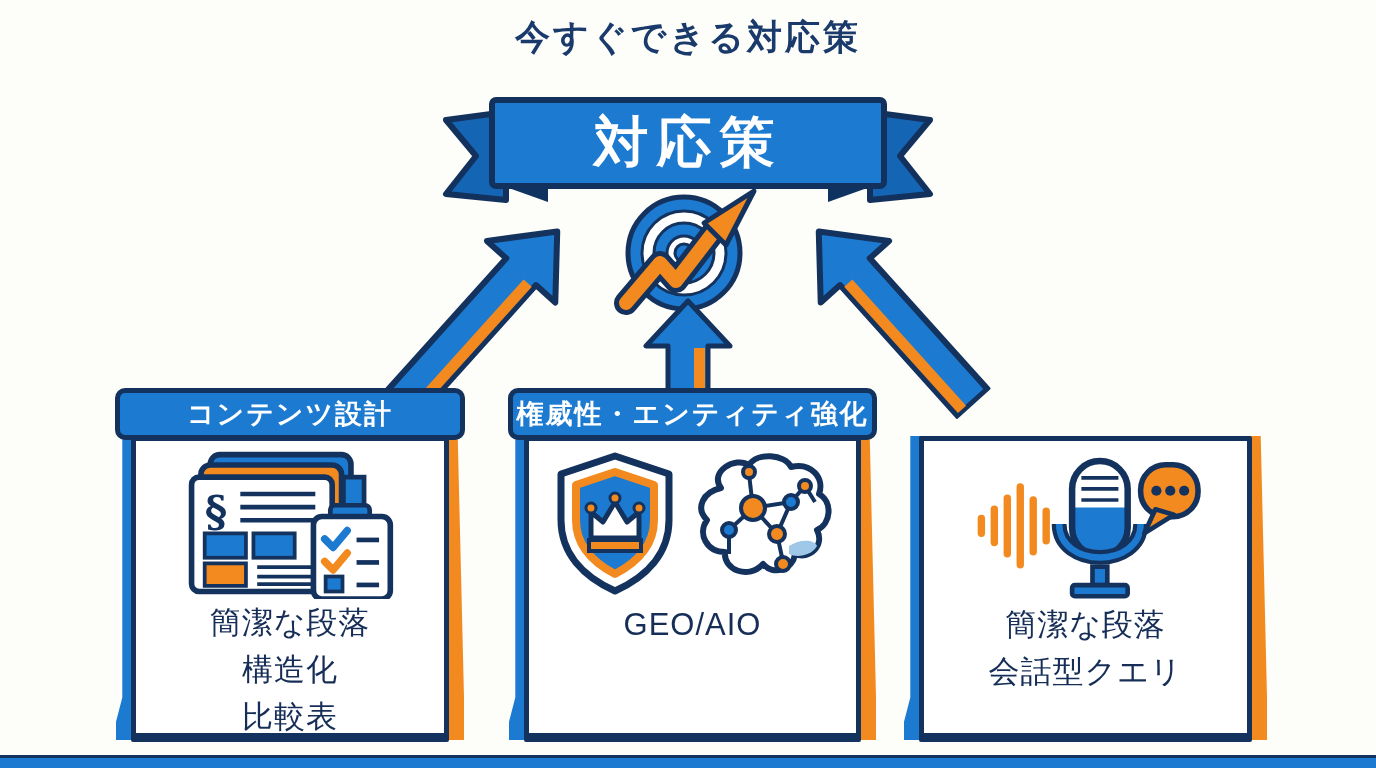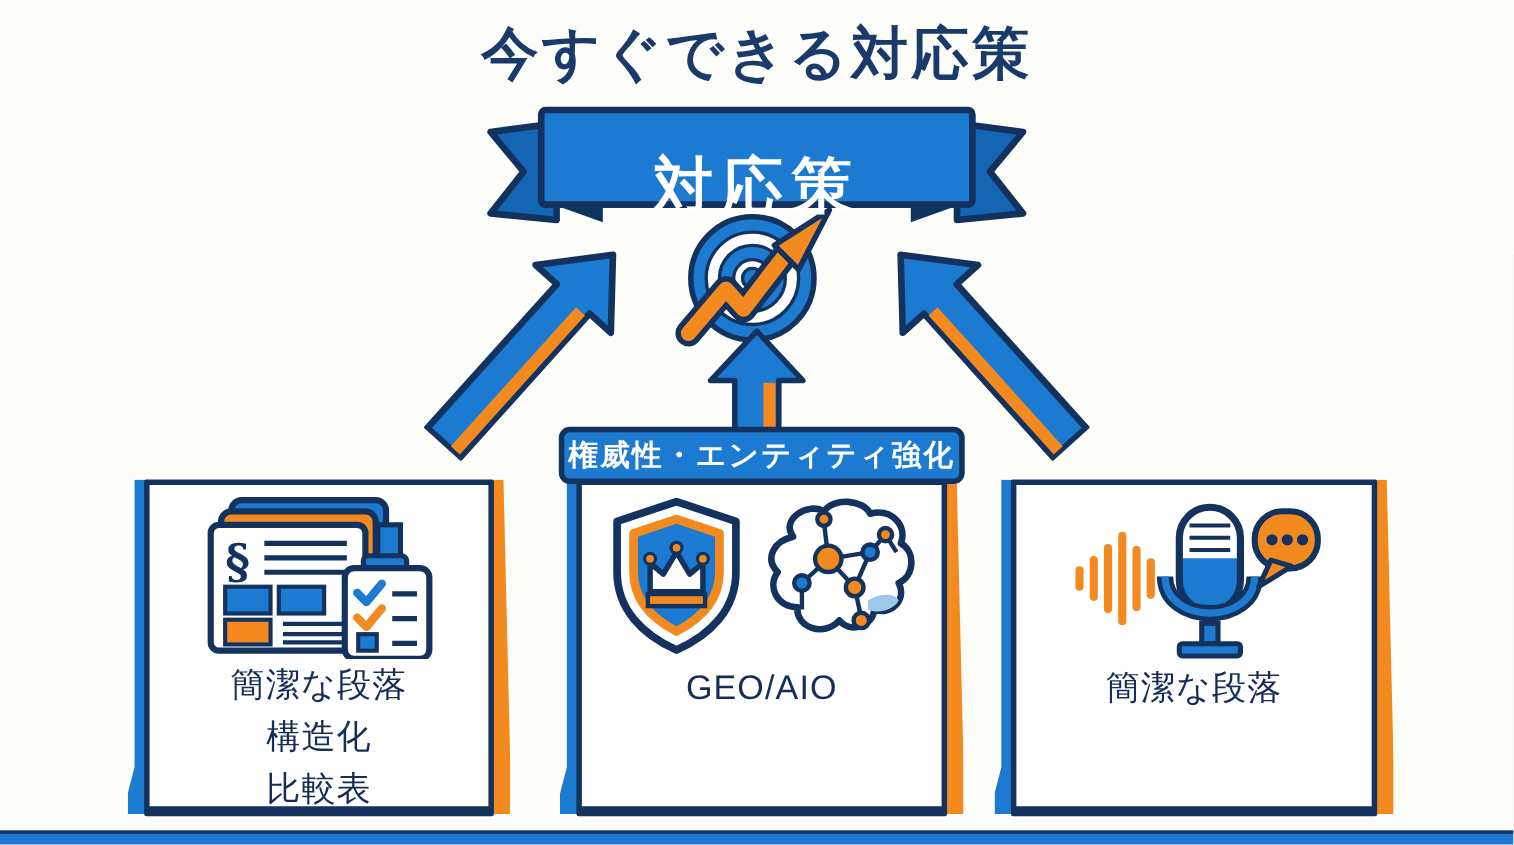--- a/index.html
+++ b/index.html
@@ -1,26 +1,26 @@
 <!DOCTYPE html>
 <html><head>
 <meta charset="utf-8">
 <style>
   * { margin:0; padding:0; box-sizing:border-box; }
   body { background:#e8e8e8; font-family:"Liberation Sans", sans-serif; }
   .stage{ position:relative; width:1376px; height:768px; background:#fdfdfa; overflow:hidden;
           font-family:"Liberation Sans", sans-serif; }
 
   .title{ position:absolute; top:14px; left:0; right:0; text-align:center;
-          font-size:52px; font-weight:bold; color:#1a3a6b; letter-spacing:3px; }
+          font-size:35px; font-weight:bold; color:#1a3a6b; letter-spacing:3px; }
 
   .ribbon{ position:absolute; left:436px; top:94px; width:504px; height:112px; z-index:5; }
   .ribbon-label{ position:absolute; left:56px; top:12px; width:392px; height:72px;
                  text-align:center; line-height:72px; font-size:55px; font-weight:bold;
-                 color:#ffffff; letter-spacing:8px;margin-top:26px; }
+                 color:#ffffff; letter-spacing:8px; }
 
   .target{ position:absolute; left:612px; top:183px; width:150px; height:135px; z-index:1; }
 
   .arrow-mid{ position:absolute; left:638px; top:298px; width:100px; height:102px; z-index:1; }
   .arrow-diag{ position:absolute; width:100px; height:236px; top:168px; z-index:1; }
   .arrow-left-pos{ left:352px; transform:rotate(42deg); transform-origin:50% 100%; }
   .arrow-right-pos{ left:924px; transform:rotate(-42deg); transform-origin:50% 100%; }
 
   .card{ position:absolute; top:388px; height:354px; z-index:2; }
   .card1{ left:115px; width:350px; }
@@ -120,20 +120,23 @@
           <line x1="186" y1="121" x2="210" y2="121" stroke="#14325e" stroke-width="5"></line>
           <rect x="153" y="136" width="18" height="16" fill="#1c7ad0" stroke="#14325e" stroke-width="4"></rect>
           <line x1="186" y1="145" x2="210" y2="145" stroke="#14325e" stroke-width="5"></line>
         </svg>
       </div>
       <div class="card-items">
         <div>簡潔な段落</div>
         <div>構造化</div>
         <div>比較表</div>
       </div>
+    </div>
+    <div class="card-header">
+      <span>コンテンツ設計</span>
     </div>
   </div>
 
   <div class="card card2">
     <div class="card-strip strip-left"></div>
     <div class="card-strip strip-right"></div>
     <div class="card-body">
       <div class="card-icon">
         <svg width="280" height="150" viewBox="0 0 280 150">
           <path d="M62,6 L116,24 V70 C116,104 93,127 62,141 C31,127 8,104 8,70 V24 Z" fill="#ffffff" stroke="#14325e" stroke-width="7" stroke-linejoin="round"></path>
@@ -200,19 +203,20 @@
           <rect x="110" y="146" width="60" height="12" rx="3" fill="#1c7ad0" stroke="#14325e" stroke-width="5"></rect>
           <rect x="184" y="16" width="62" height="56" rx="27" fill="#f28a1f" stroke="#14325e" stroke-width="6"></rect>
           <path d="M200,64 L188,90 L220,70 Z" fill="#f28a1f" stroke="#14325e" stroke-width="5" stroke-linejoin="round"></path>
           <circle cx="201" cy="44" r="5.5" fill="#14325e"></circle>
           <circle cx="216" cy="44" r="5.5" fill="#14325e"></circle>
           <circle cx="231" cy="44" r="5.5" fill="#14325e"></circle>
         </svg>
       </div>
       <div class="card-items">
         <div>簡潔な段落</div>
+        <div>会話型クエリ</div>
       </div>
     </div>
   </div>
 
   <div class="bottom-band"></div>
 
 </div>
 
 </body></html>

